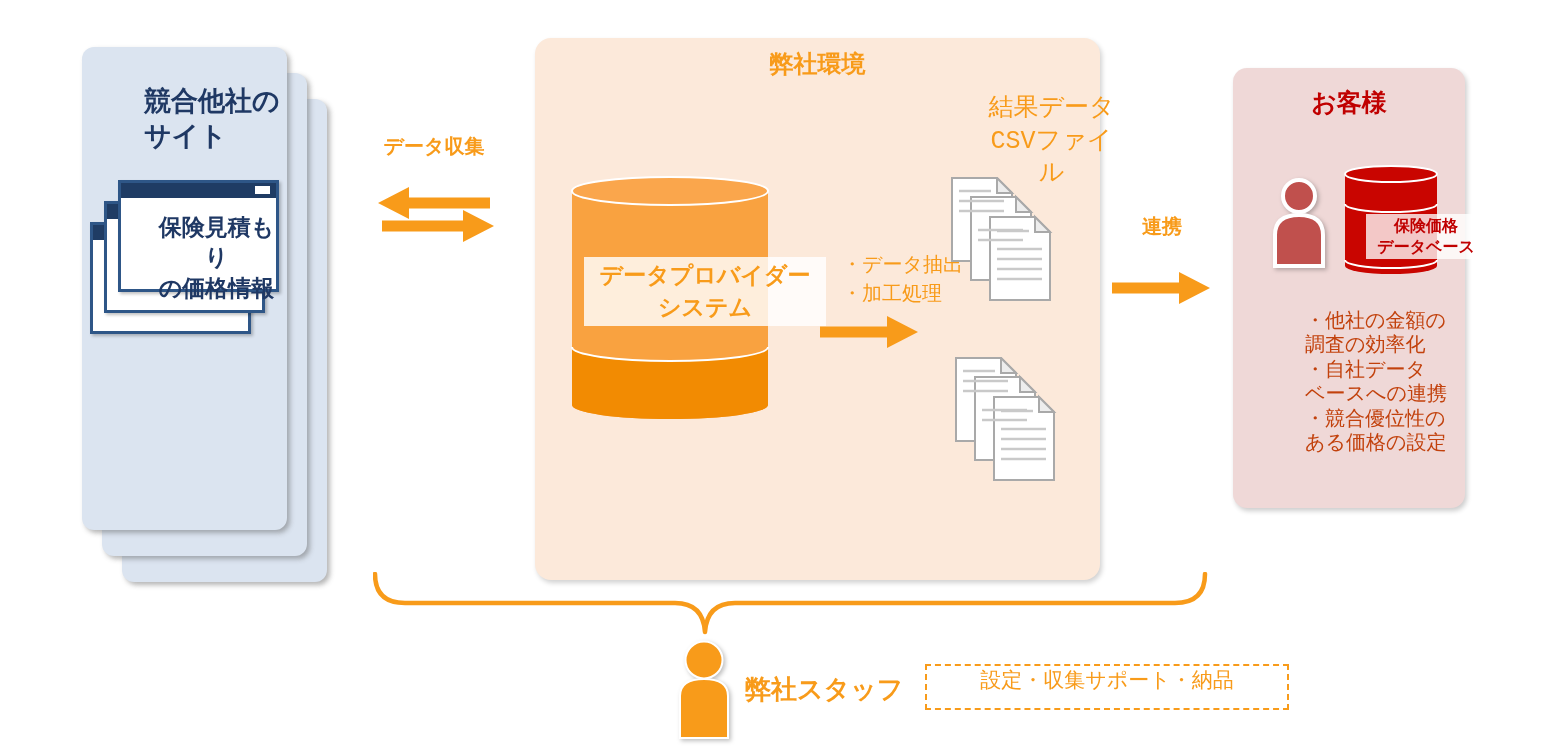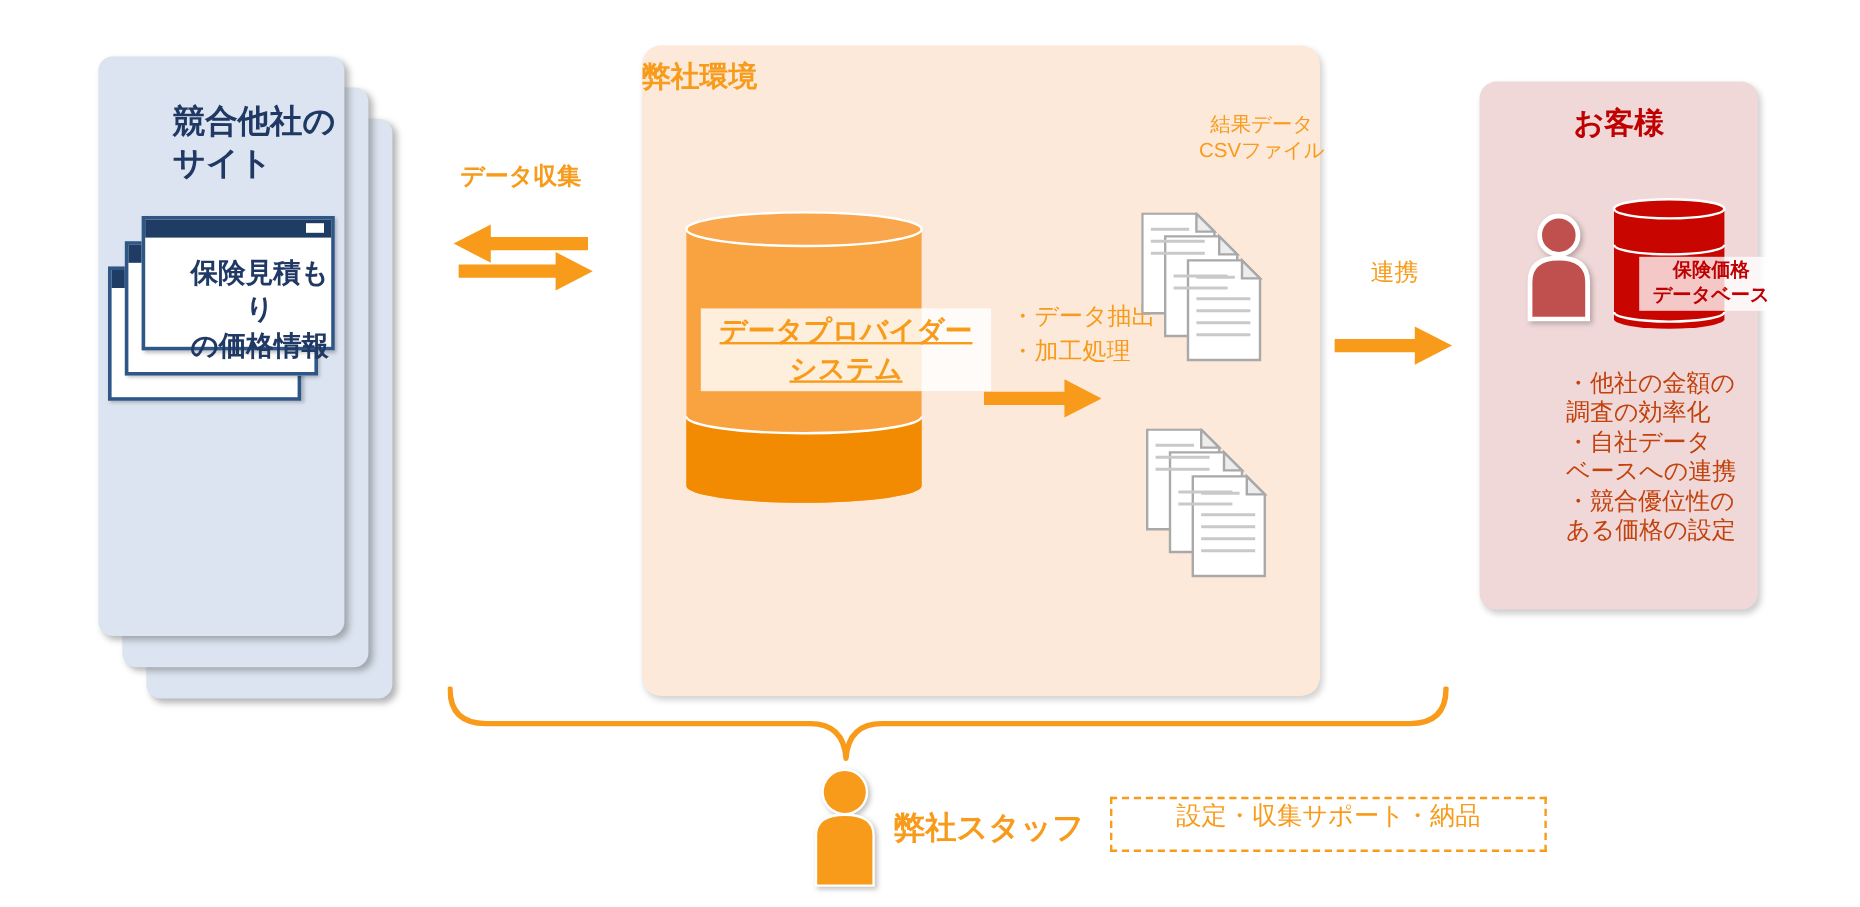--- a/index.html
+++ b/index.html
@@ -27,27 +27,27 @@
   .bwin-btn{position:absolute;right:6px;top:3px;width:15px;height:8px;background:#fff;}
   .bwin-text{font-size:23px;font-weight:bold;color:#1F3864;text-align:center;line-height:1.32;padding-top:14px;}
 
   
   .o{color:#F89B1A;}
   .collect-label{left:374px;top:133px;width:120px;text-align:center;font-size:20px;font-weight:bold;}
 
   
   .env-box{left:535px;top:38px;width:565px;height:542px;background:#FCE9DA;border-radius:16px;
            box-shadow:2px 3px 5px rgba(0,0,0,.18);}
-  .env-title{left:535px;top:48px;width:565px;font-size:24px;font-weight:bold;}
+  .env-title{left:535px;top:48px;width:565px;text-align:center;font-size:24px;font-weight:bold;}
   .db-band{left:548px;top:257px;width:242px;height:69px;background:rgba(255,255,255,.82);
            display:flex;align-items:center;justify-content:center;text-align:center;
-           font-size:23px;font-weight:bold;line-height:1.35;text-decoration:underline;}
+           font-size:23px;font-weight:bold;line-height:1.35;}
   .process-text{left:806px;top:250px;font-size:20px;line-height:1.45;}
-  .csv-label{left:943px;top:93px;width:145px;text-align:center;font-size:17px;line-height:1.3;}
-  .link-label{left:1126px;top:213px;width:72px;text-align:center;font-size:20px;font-weight:normal;}
+  .csv-label{left:943px;top:93px;width:145px;text-align:center;font-size:25px;line-height:1.3;font-family:Liberation Mono, monospace;}
+  .link-label{left:1126px;top:213px;width:72px;text-align:center;font-size:20px;font-weight:bold;}
 
   
   .cust-box{left:1233px;top:68px;width:232px;height:440px;background:#EFD8D7;border-radius:14px;
             box-shadow:2px 3px 5px rgba(0,0,0,.2);}
   .cust-title{left:1233px;top:86px;width:232px;text-align:center;font-size:25px;font-weight:bold;color:#C00000;}
   .custdb-band{left:1330px;top:214px;width:120px;height:45px;background:rgba(255,255,255,.78);
                display:flex;align-items:center;justify-content:center;text-align:center;
                font-size:16px;font-weight:bold;color:#C00000;line-height:1.3;}
   .benefits{left:1269px;top:310px;width:218px;font-size:20px;color:#c2410c;line-height:1.22;font-family:Liberation Mono, monospace;}
 

